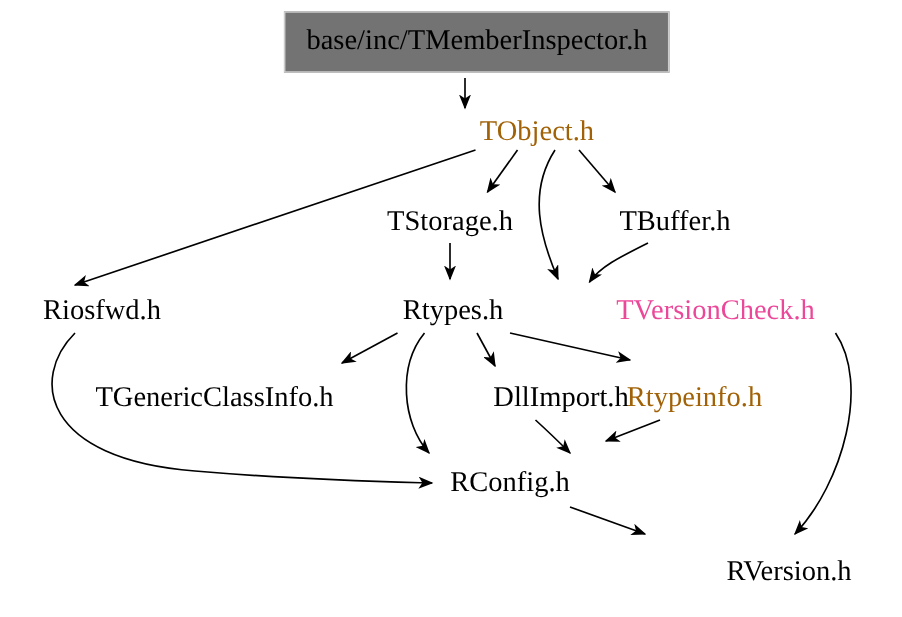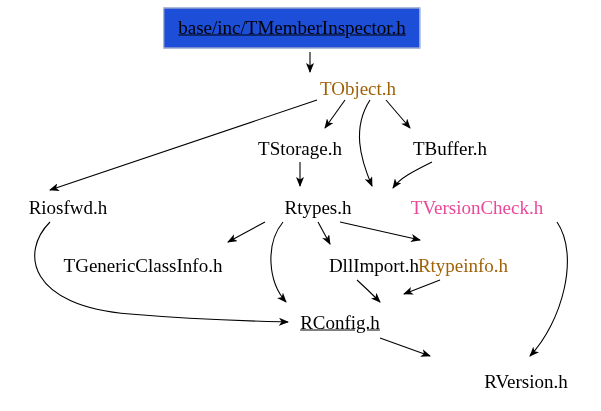--- a/index.html
+++ b/index.html
@@ -64,27 +64,27 @@
         <path d="M 340,222 L 420,240" fill="none" stroke="#000000" stroke-width="1.1" marker-end="url(#arrowhead)"></path>
         <path d="M 283,222 C 265,244 268,282 286,302" fill="none" stroke="#000000" stroke-width="1.1" marker-end="url(#arrowhead)"></path>
         <path d="M 357,280 C 368,290 374,296 380,302" fill="none" stroke="#000000" stroke-width="1.1" marker-end="url(#arrowhead)"></path>
         <path d="M 440,280 L 404,294" fill="none" stroke="#000000" stroke-width="1.1" marker-end="url(#arrowhead)"></path>
         <path d="M 380,338 L 430,356" fill="none" stroke="#000000" stroke-width="1.1" marker-end="url(#arrowhead)"></path>
         <path d="M 557,222 C 580,256 562,322 530,356" fill="none" stroke="#000000" stroke-width="1.1" marker-end="url(#arrowhead)"></path>
       </g>
   </svg>
 
   <div id="nodes-layer">
-      <div class="node boxed" style="left: 292px; top: 28px; background: #1d4ed8; border-color: rgb(204, 204, 204); color: rgb(0, 0, 0); text-decoration: underline;">base/inc/TMemberInspector.h</div>
+      <div class="node boxed" style="left: 318px; top: 28px; background: #737373; border-color: rgb(204, 204, 204); color: rgb(0, 0, 0);">base/inc/TMemberInspector.h</div>
       <div class="node" style="left: 358px; top: 88px; color: #a16207;">TObject.h</div>
       <div class="node" style="left: 300px; top: 148px; color: #000000;">TStorage.h</div>
       <div class="node" style="left: 450px; top: 148px; color: rgb(0, 0, 0);">TBuffer.h</div>
       <div class="node" style="left: 68px; top: 207px; color: rgb(0, 0, 0);">Riosfwd.h</div>
-      <div class="node" style="left: 302px; top: 207px; color: rgb(0, 0, 0); margin-left: 16px;">Rtypes.h</div>
+      <div class="node" style="left: 302px; top: 207px; color: rgb(0, 0, 0);">Rtypes.h</div>
       <div class="node" style="left: 477px; top: 207px; color: #ec4899; text-align: center;">TVersionCheck.h</div>
       <div class="node" style="left: 143px; top: 265px; color: rgb(0, 0, 0);">TGenericClassInfo.h</div>
       <div class="node" style="left: 330px; top: 265px; color: rgb(0, 0, 0); margin-left: 44px;">DllImport.h</div>
       <div class="node" style="left: 463px; top: 265px; color: #a16207;">Rtypeinfo.h</div>
-      <div class="node" style="left: 340px; top: 322px; color: rgb(0, 0, 0); text-decoration: underline;">RConfig.h</div>
+      <div class="node" style="left: 340px; top: 322px; color: rgb(0, 0, 0);">RConfig.h</div>
       <div class="node" style="left: 526px; top: 381px; color: rgb(0, 0, 0);">RVersion.h</div>
     </div>
 
 </div>
 
 </body></html>

